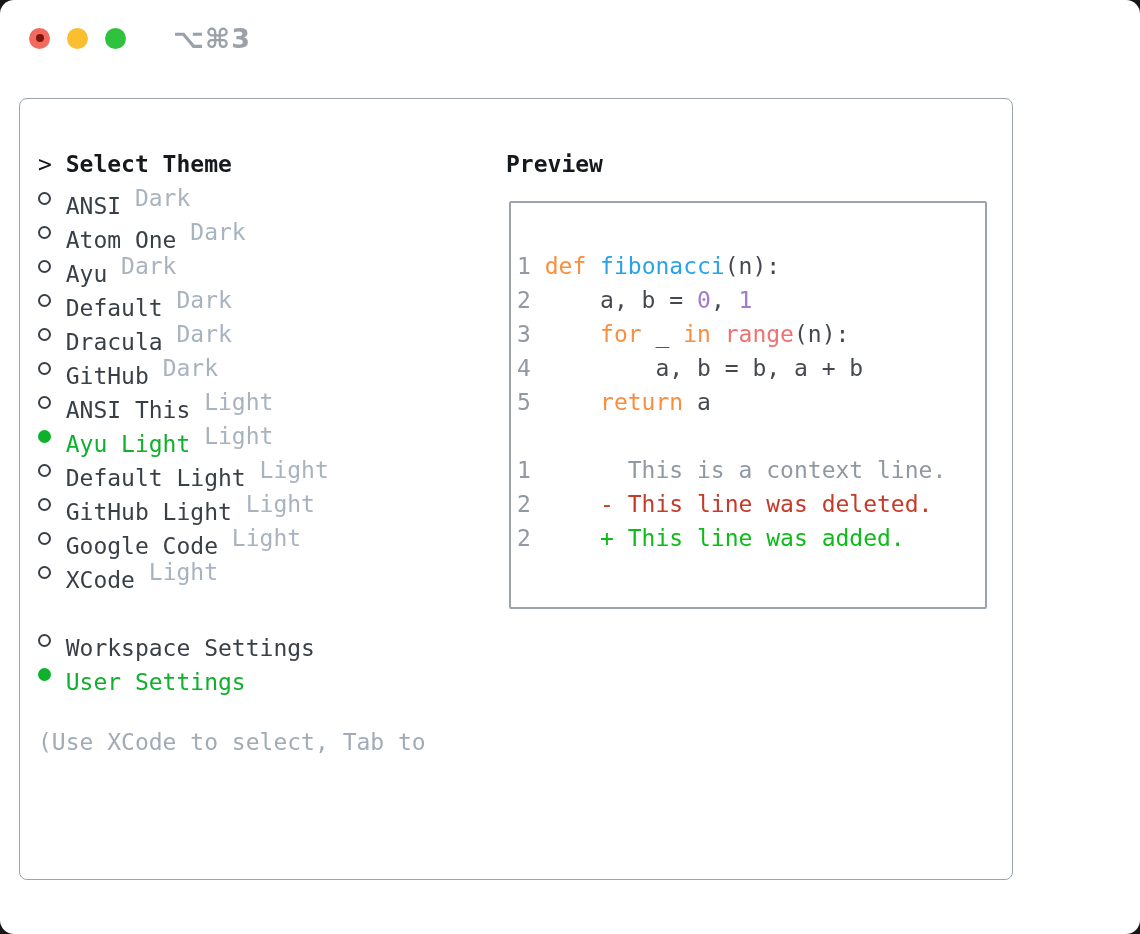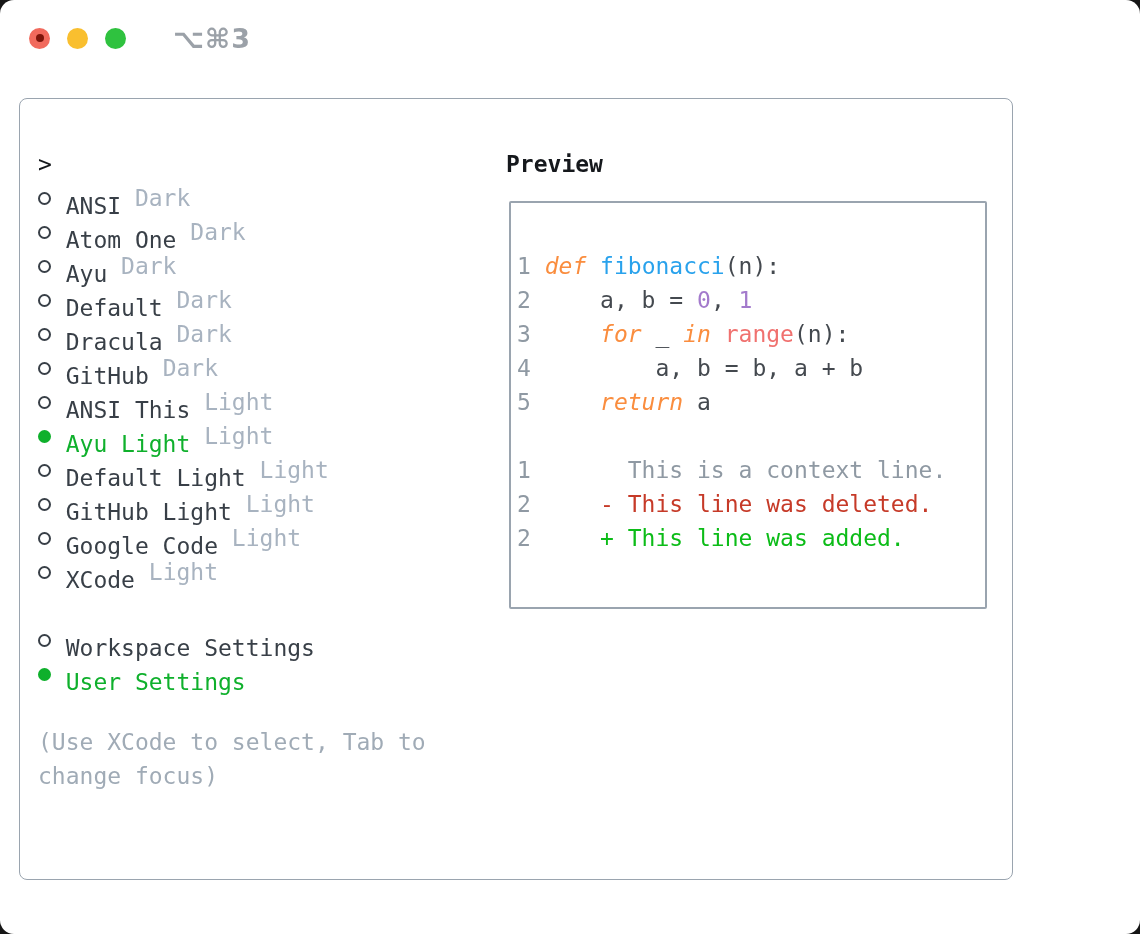--- a/index.html
+++ b/index.html
@@ -56,21 +56,21 @@
     position:absolute;left:486px;top:48px;height:34px;display:flex;align-items:center;
     font-size:23px;font-weight:bold;color:var(--header);
   }
   .preview-box{
     position:absolute;left:489px;top:102px;width:478px;height:408px;
     border:2px solid var(--border);border-radius:2px;box-sizing:border-box;
   }
   .code{position:absolute;left:6px;top:46px;font-size:23px;}
   .cline{display:flex;height:34px;align-items:center;white-space:pre;}
   .lineno{display:inline-block;width:2ch;flex:none;color:var(--lineno);}
-  .tok-kw{color:var(--kw);font-style:italic;}
+  .tok-kw{color:var(--kw);}
   .tok-fn{color:var(--fn);}
   .tok-lit{color:var(--lit);}
   .tok-call{color:var(--call);}
   .tok-fg{color:var(--fg);}
   .tok-ctx{color:var(--ctx);}
   .tok-del{color:var(--del);}
   .tok-add{color:var(--add);}
 </style>
 </head>
 <body>
@@ -84,20 +84,21 @@
     <span class="light yellow"></span>
     <span class="light green"></span>
     <span class="shortcut">⌥⌘3</span>
   </div>
 
   <div class="main-box">
 
     <div class="menu-col">
       <div class="row">
         <span class="prefix prompt">&gt;</span>
+        <span class="hdr">Select Theme</span>
       </div>
       <div id="theme-list">
           <div class="row"><span class="prefix"><span class="bullet"></span></span><span class="item-name">ANSI</span><span class="item-variant">Dark</span></div>
           <div class="row"><span class="prefix"><span class="bullet"></span></span><span class="item-name">Atom One</span><span class="item-variant">Dark</span></div>
           <div class="row"><span class="prefix"><span class="bullet"></span></span><span class="item-name">Ayu</span><span class="item-variant">Dark</span></div>
           <div class="row"><span class="prefix"><span class="bullet"></span></span><span class="item-name">Default</span><span class="item-variant">Dark</span></div>
           <div class="row"><span class="prefix"><span class="bullet"></span></span><span class="item-name">Dracula</span><span class="item-variant">Dark</span></div>
           <div class="row"><span class="prefix"><span class="bullet"></span></span><span class="item-name">GitHub</span><span class="item-variant">Dark</span></div>
           <div class="row"><span class="prefix"><span class="bullet"></span></span><span class="item-name">ANSI This</span><span class="item-variant">Light</span></div>
           <div class="row"><span class="prefix"><span class="bullet filled"></span></span><span class="item-name sel">Ayu Light</span><span class="item-variant">Light</span></div>
@@ -106,21 +107,20 @@
           <div class="row"><span class="prefix"><span class="bullet"></span></span><span class="item-name">Google Code</span><span class="item-variant">Light</span></div>
           <div class="row"><span class="prefix"><span class="bullet"></span></span><span class="item-name">XCode</span><span class="item-variant">Light</span></div>
         </div>
       <div class="spacer"></div>
       <div id="apply-options">
           <div class="row"><span class="prefix"><span class="bullet"></span></span><span class="item-name">Workspace Settings</span></div>
           <div class="row"><span class="prefix"><span class="bullet filled"></span></span><span class="item-name sel">User Settings</span></div>
         </div>
       <div class="spacer"></div>
       <div class="row help">(Use XCode to select, Tab to</div>
-      <div class="row help">change focus)</div>
     </div>
 
     <div class="preview-title">Preview</div>
 
     <div class="preview-box">
       <div class="code" id="code-lines">
           <div class="cline"><span class="lineno">1</span><span class="tok-kw">def</span><span class="tok-fg"> </span><span class="tok-fn">fibonacci</span><span class="tok-fg">(n):</span></div>
           <div class="cline"><span class="lineno">2</span><span class="tok-fg">    a, b = </span><span class="tok-lit">0</span><span class="tok-fg">, </span><span class="tok-lit">1</span></div>
           <div class="cline"><span class="lineno">3</span><span class="tok-fg">    </span><span class="tok-kw">for</span><span class="tok-fg"> _ </span><span class="tok-kw">in</span><span class="tok-fg"> </span><span class="tok-call">range</span><span class="tok-fg">(n):</span></div>
           <div class="cline"><span class="lineno">4</span><span class="tok-fg">        a, b = b, a + b</span></div>

